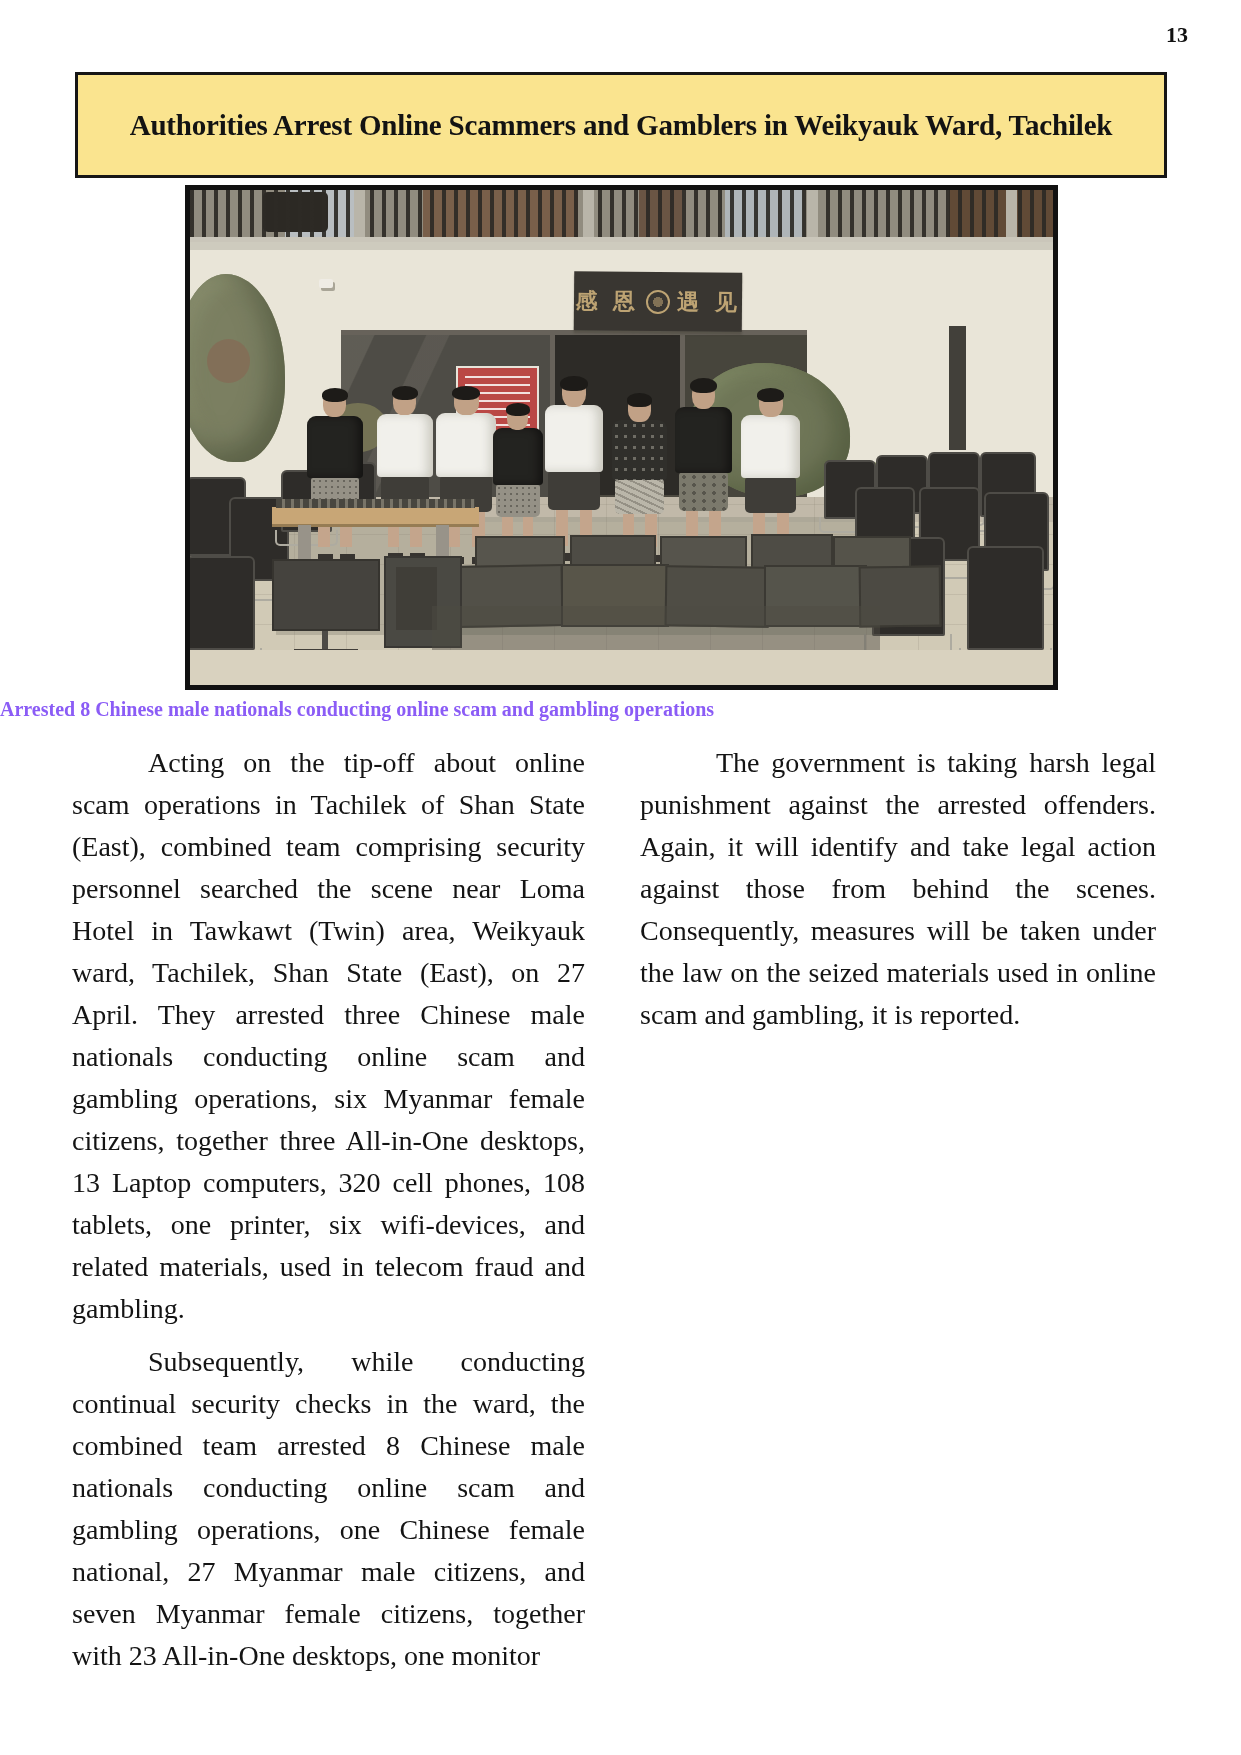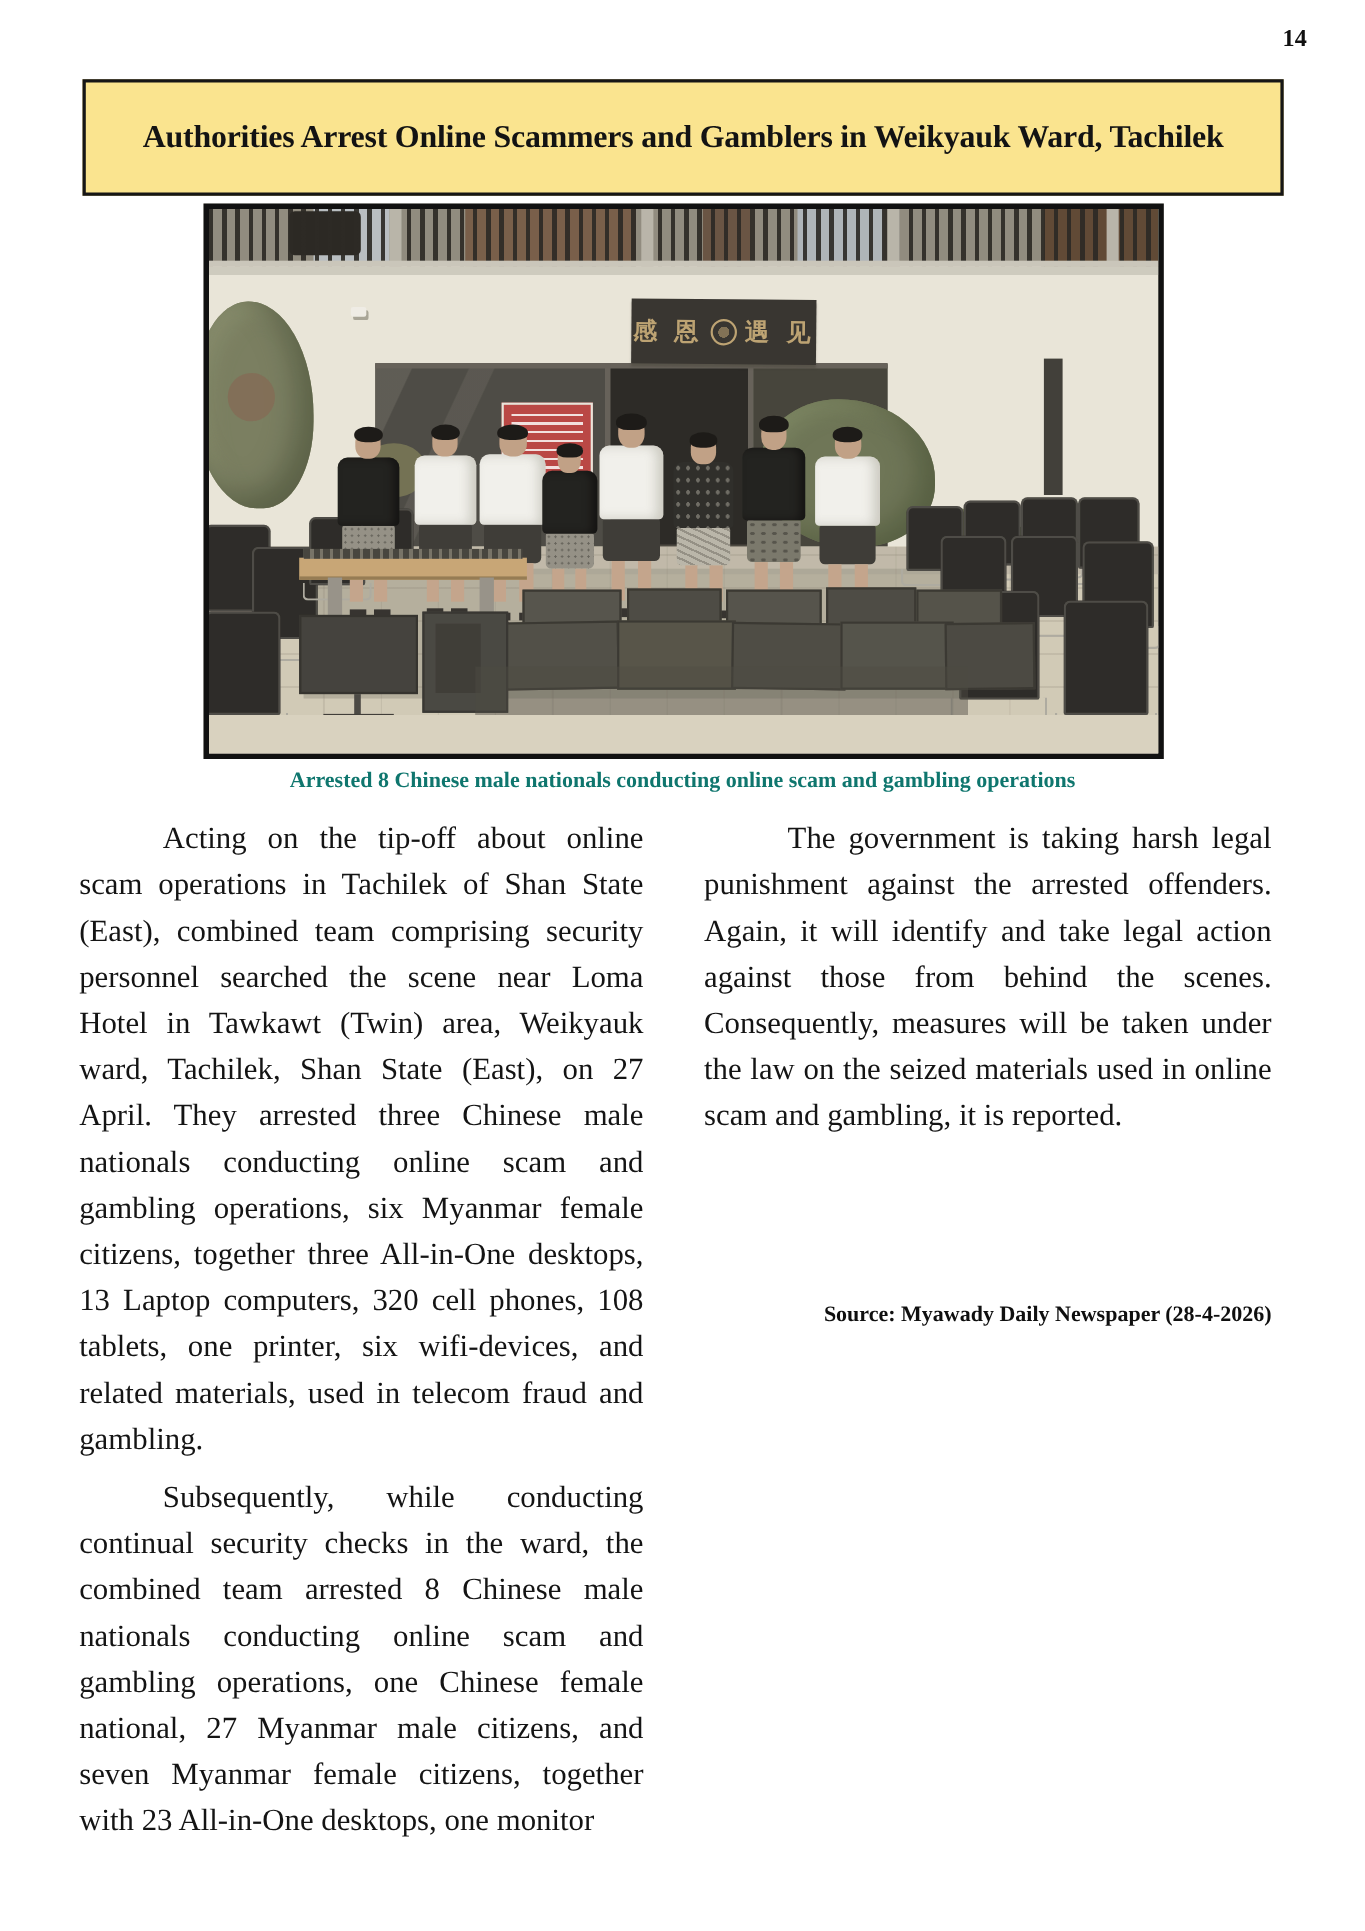--- a/index.html
+++ b/index.html
@@ -122,36 +122,36 @@
   .shirt-white{background:#f1f0ea;box-shadow:inset -6px 0 10px rgba(160,155,140,.45);}
   .shirt-black{background:#1f1e1b;box-shadow:inset -5px 0 8px rgba(0,0,0,.5);}
   .shirt-pattern{background:#2c2b26;background-image:radial-gradient(rgba(205,200,185,.4) 1.5px,transparent 1.6px);background-size:9px 11px;}
   .sh-dark{background:#2a2925;} .sh-gray{background:#8b887c;background-image:radial-gradient(rgba(40,38,33,.5) 1px,transparent 1.2px);background-size:6px 6px;}
   .sh-light{background:#b5b1a2;background-image:repeating-linear-gradient(25deg,rgba(60,58,50,.35) 0 2px,transparent 2px 6px);}
   .sh-camo{background:#6e6c5e;background-image:radial-gradient(rgba(30,30,24,.5) 2px,transparent 2.2px);background-size:10px 8px;}
 
   .photo-wash{left:0;top:0;width:100%;height:100%;background:rgba(232,223,200,.09);}
 
   
-  .caption{position:absolute;left:0;top:698px;width:1241px;text-align:center;
-       font-size:20px;font-weight:bold;color:#0f766e;}
+  .caption{position:absolute;left:0;top:698px;width:1241px;
+       font-size:20px;font-weight:bold;color:#8b5cf6;}
 
   
   .col{position:absolute;top:742px;font-size:28px;line-height:42px;text-align:justify;color:#141414;}
   .col-left{left:72px;width:513px;}
   .col-right{left:640px;width:516px;}
   .col p{margin:0 0 11px 0;}
   .indent{text-indent:76px;}
   .source-line{margin-top:146px;text-align:right;font-size:20px;line-height:26px;
        font-weight:bold;color:#0f0f0f;}
 </style>
 </head>
 <body>
 
-<div class="page-number">14</div>
+<div class="page-number">13</div>
 
 <div class="headline-banner">
   <h1>Authorities Arrest Online Scammers and Gamblers in Weikyauk Ward, Tachilek</h1>
 </div>
 
 <figure class="photo">
 
   <div class="ph balcony-base"></div>
   <div class="ph sky1"></div>
   <div class="ph sky2"></div>
@@ -315,14 +315,13 @@
 
 <figcaption class="caption">Arrested 8 Chinese male nationals conducting online scam and gambling operations</figcaption>
 
 <div class="col col-left">
   <p class="indent">Acting on the tip-off about online scam operations in Tachilek of Shan State (East), combined team comprising security personnel searched the scene near Loma Hotel in Tawkawt (Twin) area, Weikyauk ward, Tachilek, Shan State (East), on 27 April. They arrested three Chinese male nationals conducting online scam and gambling operations, six Myanmar female citizens, together three All-in-One desktops, 13 Laptop computers, 320 cell phones, 108 tablets, one printer, six wifi-devices, and related materials, used in telecom fraud and gambling.</p>
   <p class="indent">Subsequently, while conducting continual security checks in the ward, the combined team arrested 8 Chinese male nationals conducting online scam and gambling operations, one Chinese female national, 27 Myanmar male citizens, and seven Myanmar female citizens, together with 23 All-in-One desktops, one monitor</p>
 </div>
 
 <div class="col col-right">
   <p class="indent">The government is taking harsh legal punishment against the arrested offenders. Again, it will identify and take legal action against those from behind the scenes. Consequently, measures will be taken under the law on the seized materials used in online scam and gambling, it is reported.</p>
-  <div class="source-line">Source: Myawady Daily Newspaper (28-4-2026)</div>
 </div>
 
 </body></html>

